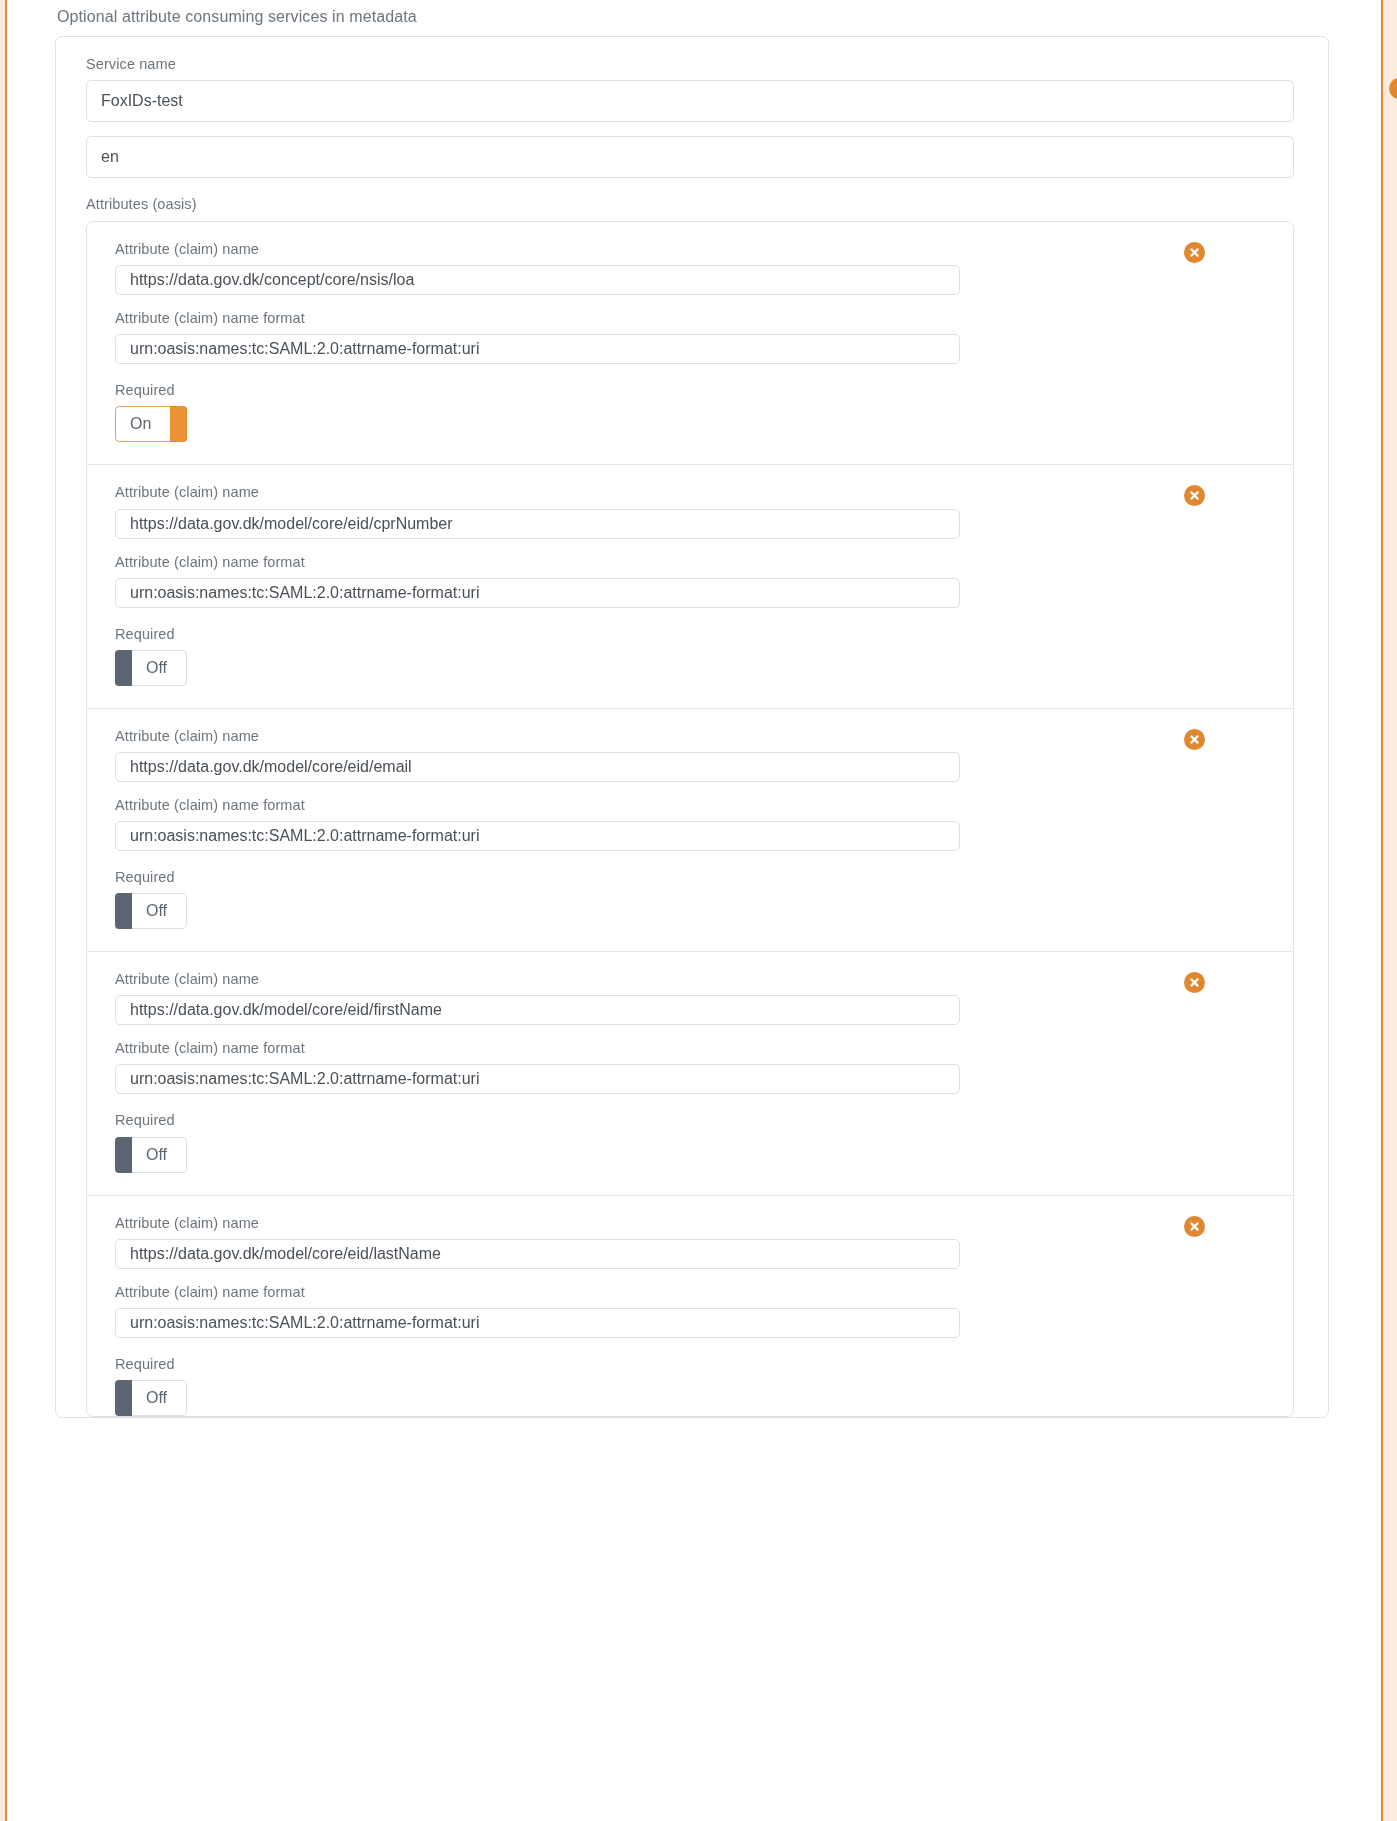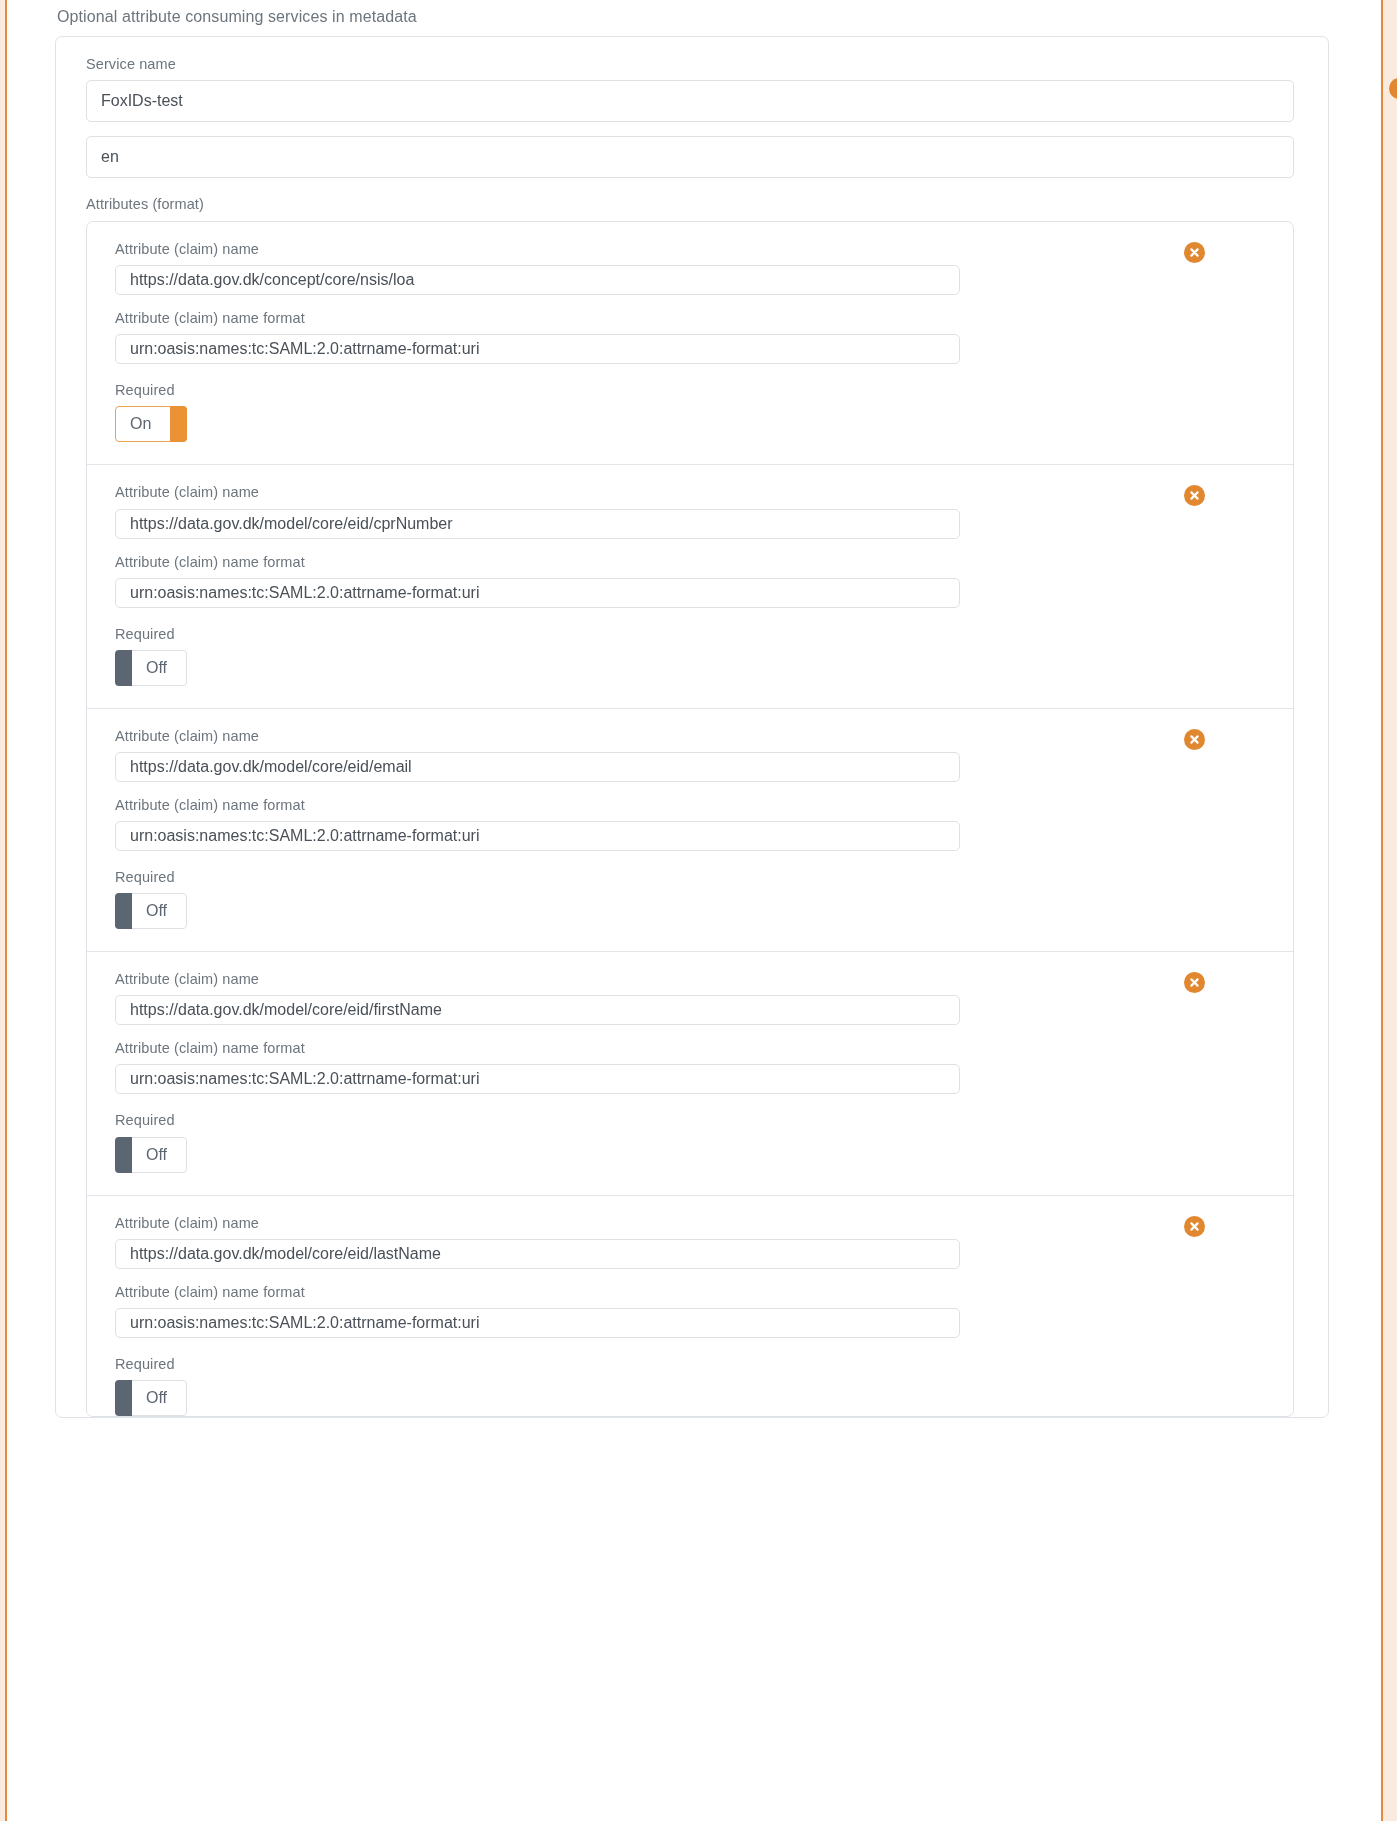--- a/index.html
+++ b/index.html
@@ -242,21 +242,21 @@
 
         <div class="field-group">
           <div class="field-label">Service name</div>
           <input class="text-input" type="text" value="FoxIDs-test" style="">
         </div>
 
         <div class="field-group">
           <input class="text-input" type="text" value="en" style="">
         </div>
 
-        <div class="attributes-label">Attributes (format)</div>
+        <div class="attributes-label">Attributes (oasis)</div>
 
         <div class="attributes-card" id="attributes-card">
             <div class="attr-item">
               <button class="remove-icon remove-icon-attr">
                 <svg width="13" height="13" viewBox="0 0 13 13" aria-hidden="true">
                   <path d="M3.4 3.4 L9.6 9.6 M9.6 3.4 L3.4 9.6" stroke="#ffffff" stroke-width="2.2" stroke-linecap="round"></path>
                 </svg>
               </button>
               <div class="attr-inner">
                 <div class="attr-field">

